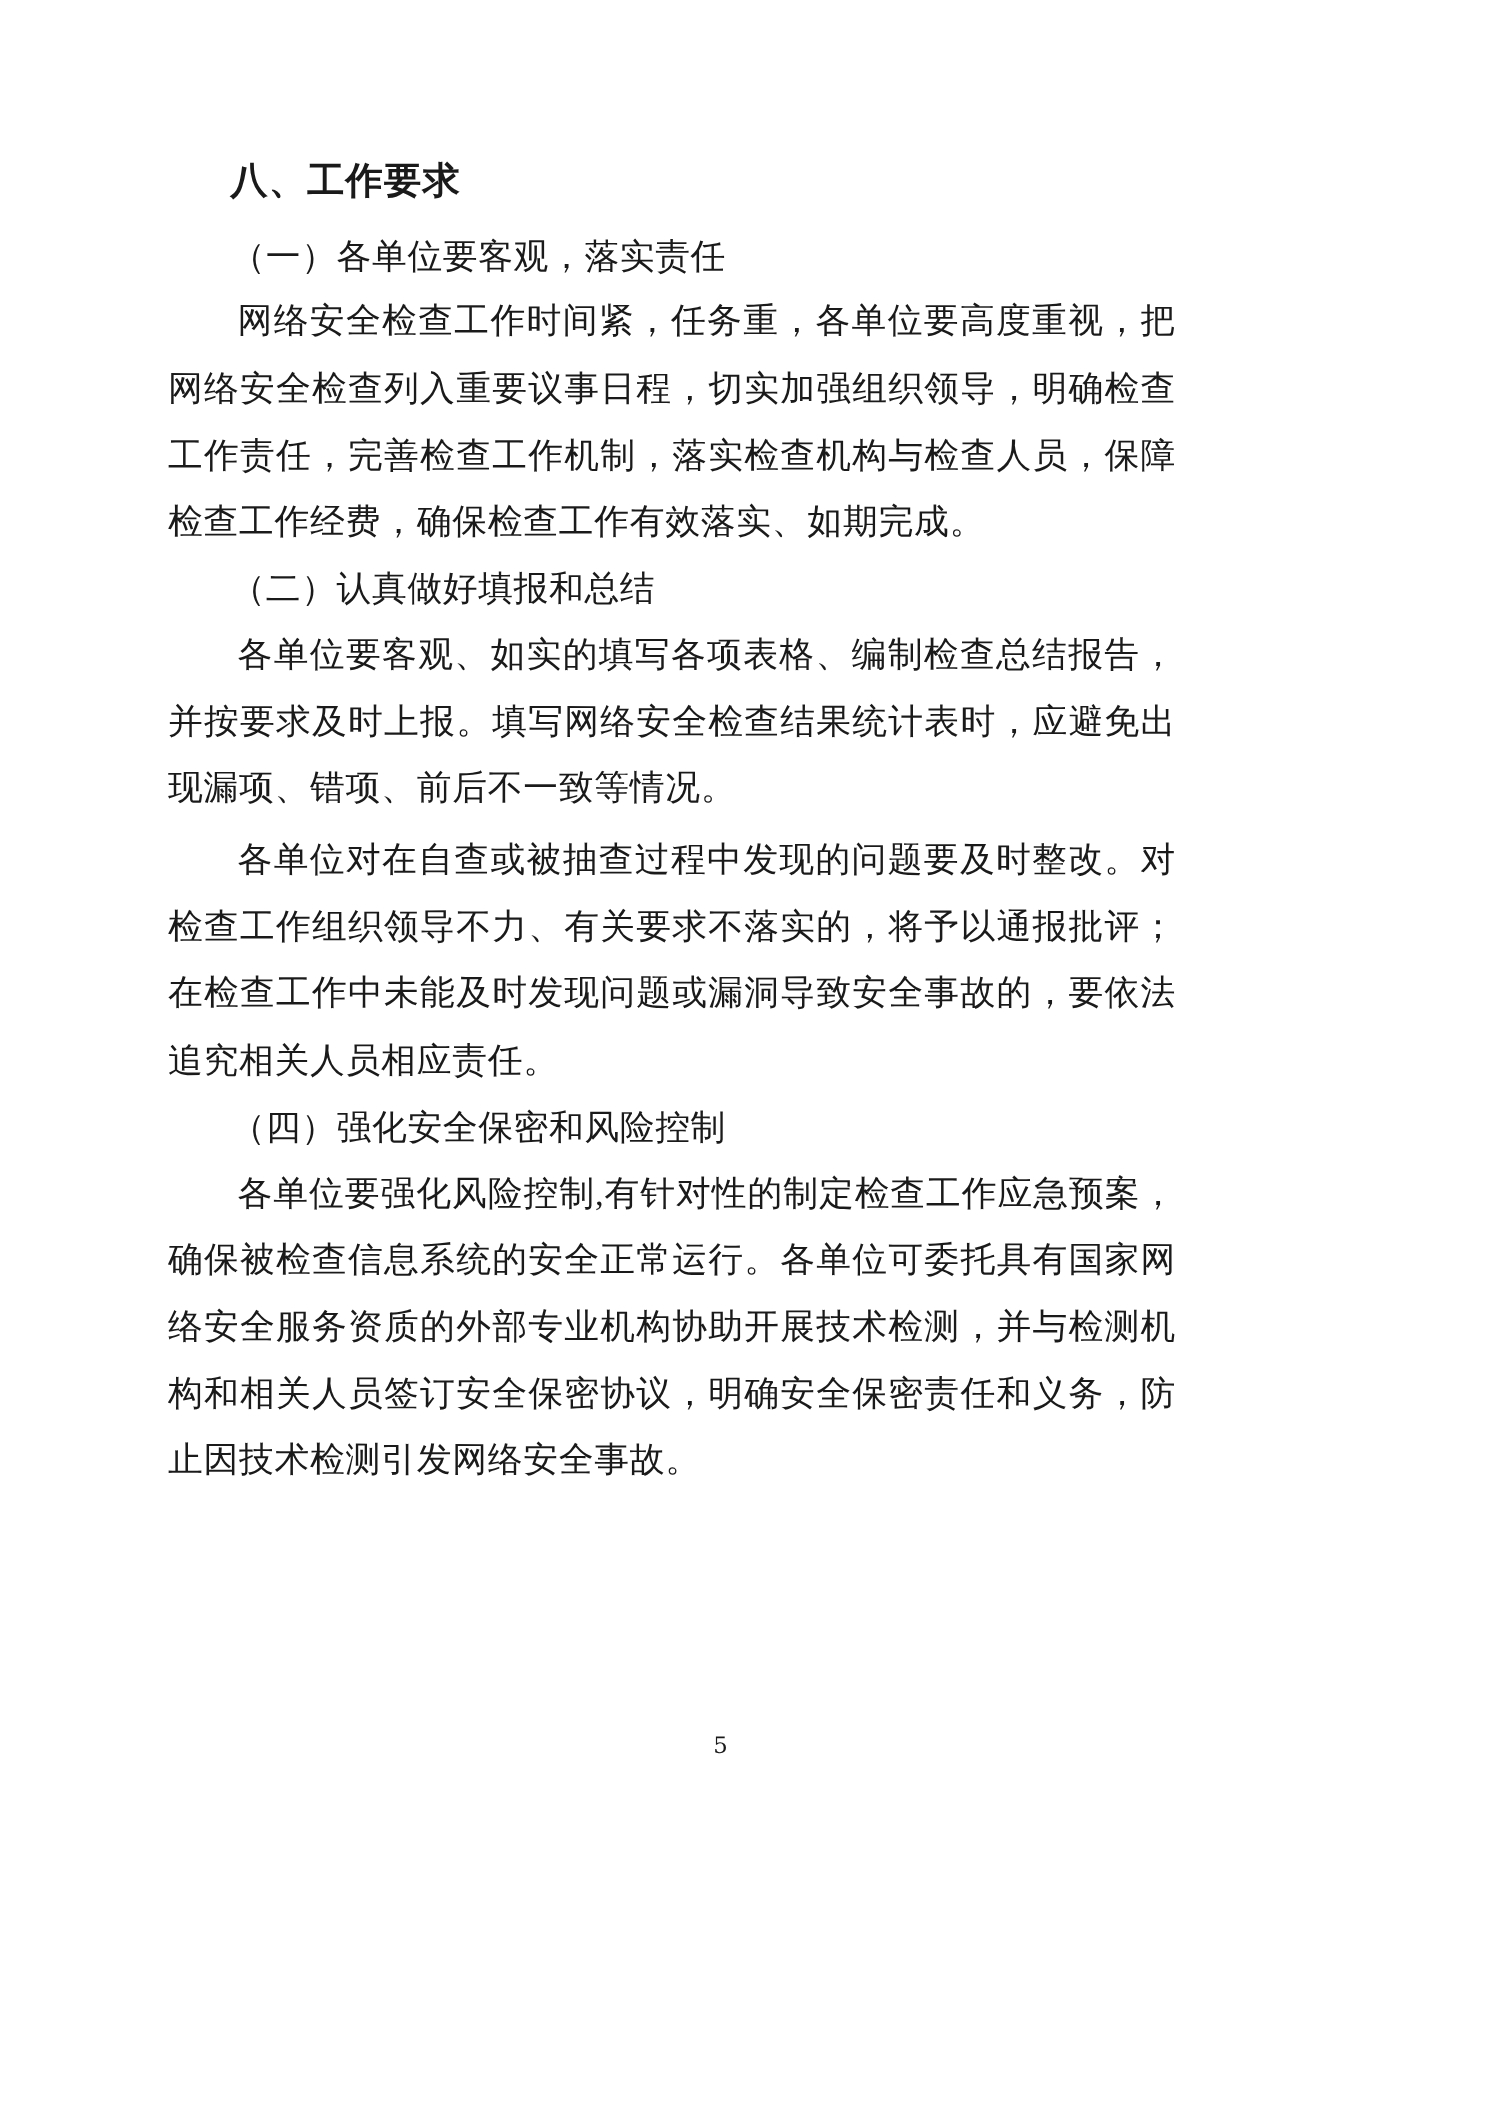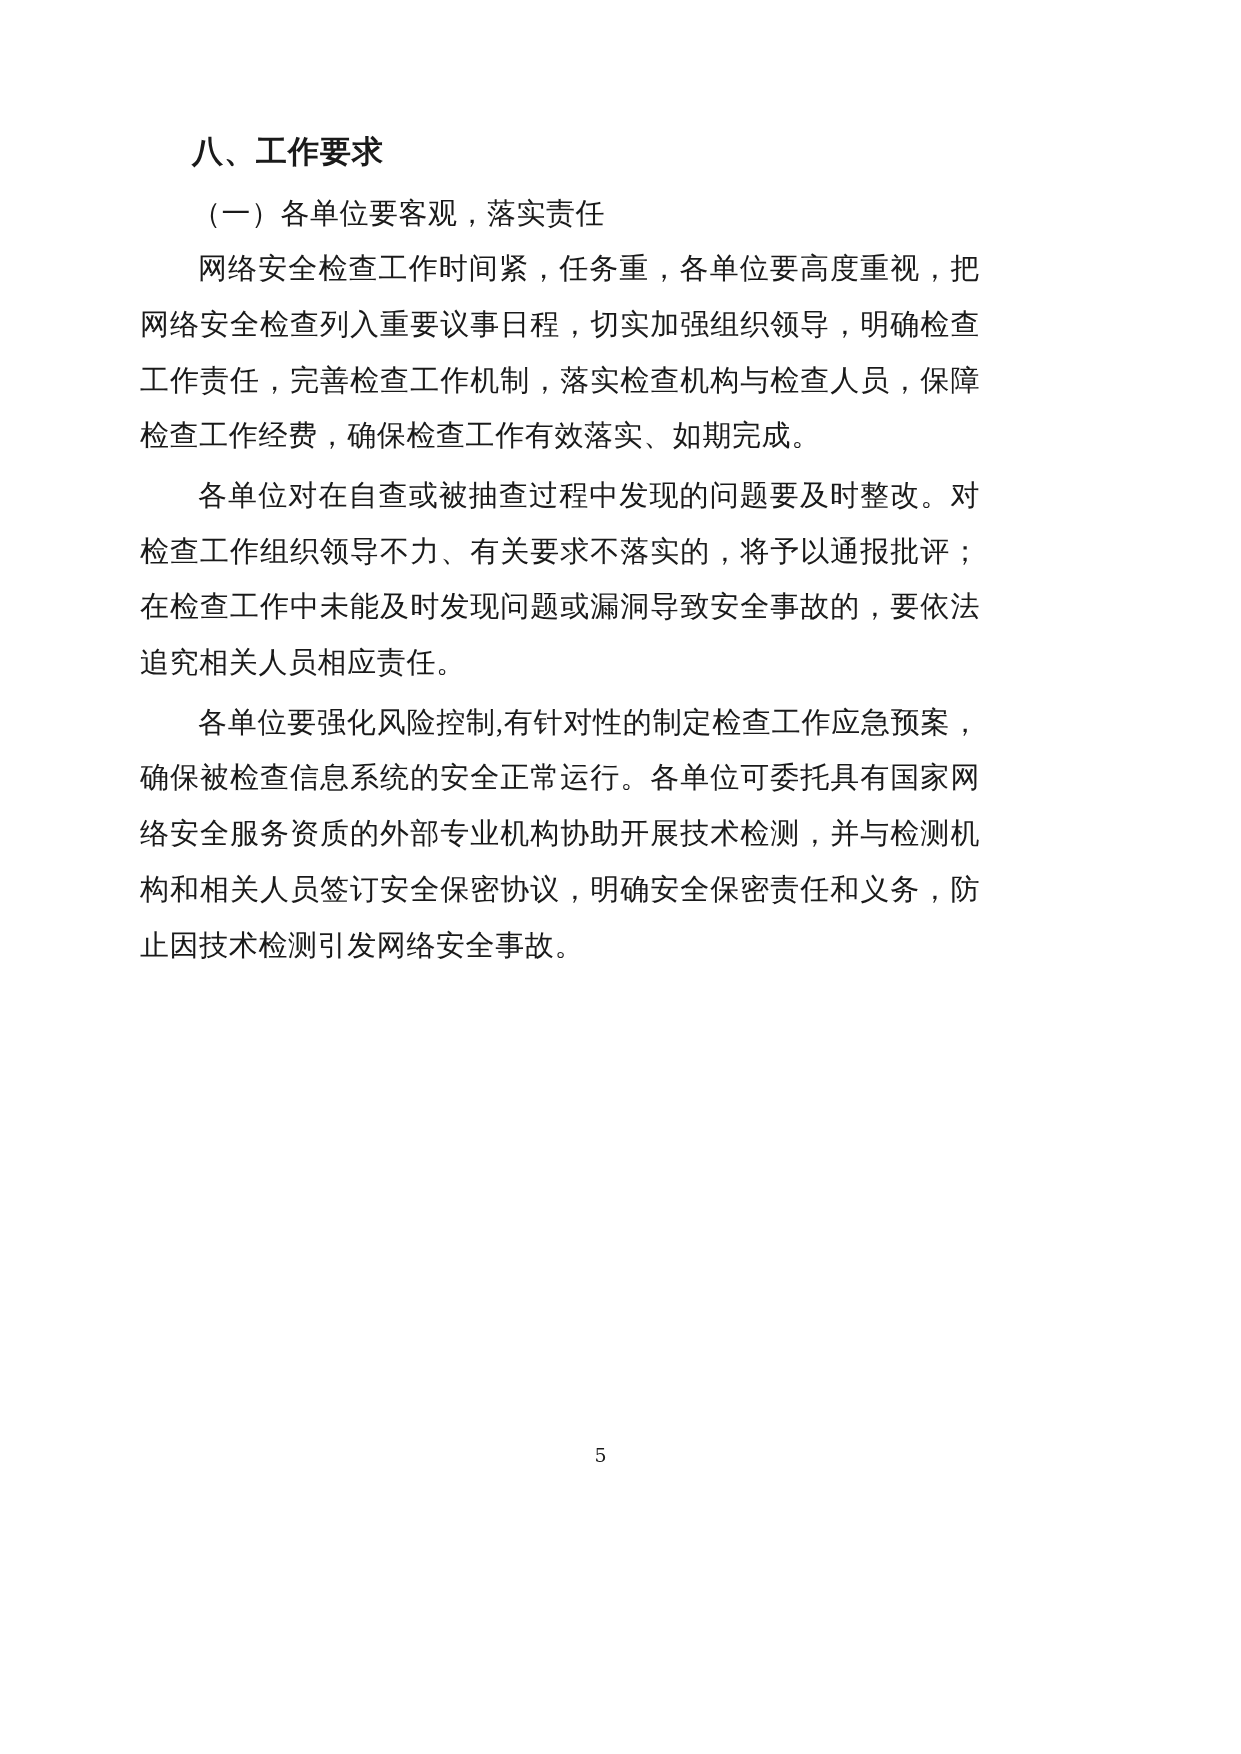--- a/index.html
+++ b/index.html
@@ -67,24 +67,27 @@
 
 <div class="page">
   <div class="content">
 
     <div class="heading">八、工作要求</div>
 
     <div class="subheading">（一）各单位要客观，落实责任</div>
 
     <div class="para">网络安全检查工作时间紧，任务重，各单位要高度重视，把网络安全检查列入重要议事日程，切实加强组织领导，明确检查工作责任，完善检查工作机制，落实检查机构与检查人员，保障检查工作经费，确保检查工作有效落实、如期完成。</div>
 
+    <div class="subheading">（二）认真做好填报和总结</div>
 
+    <div class="para">各单位要客观、如实的填写各项表格、编制检查总结报告，并按要求及时上报。填写网络安全检查结果统计表时，应避免出现漏项、错项、前后不一致等情况。</div>
 
 
     <div class="para">各单位对在自查或被抽查过程中发现的问题要及时整改。对检查工作组织领导不力、有关要求不落实的，将予以通报批评；在检查工作中未能及时发现问题或漏洞导致安全事故的，要依法追究相关人员相应责任。</div>
 
+    <div class="subheading">（四）强化安全保密和风险控制</div>
 
     <div class="para">各单位要强化风险控制,有针对性的制定检查工作应急预案，确保被检查信息系统的安全正常运行。各单位可委托具有国家网络安全服务资质的外部专业机构协助开展技术检测，并与检测机构和相关人员签订安全保密协议，明确安全保密责任和义务，防止因技术检测引发网络安全事故。</div>
 
   </div>
 
   <div class="page-number">5</div>
 </div>
 
 </body></html>

